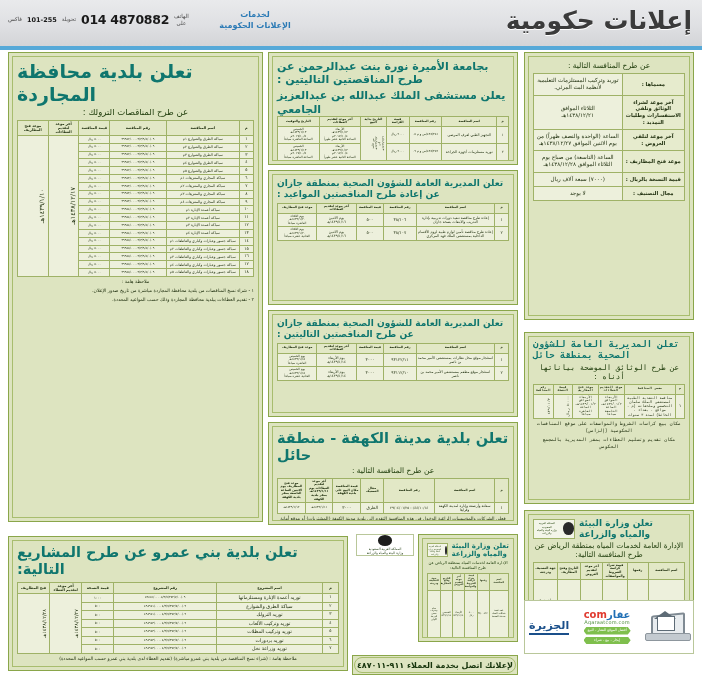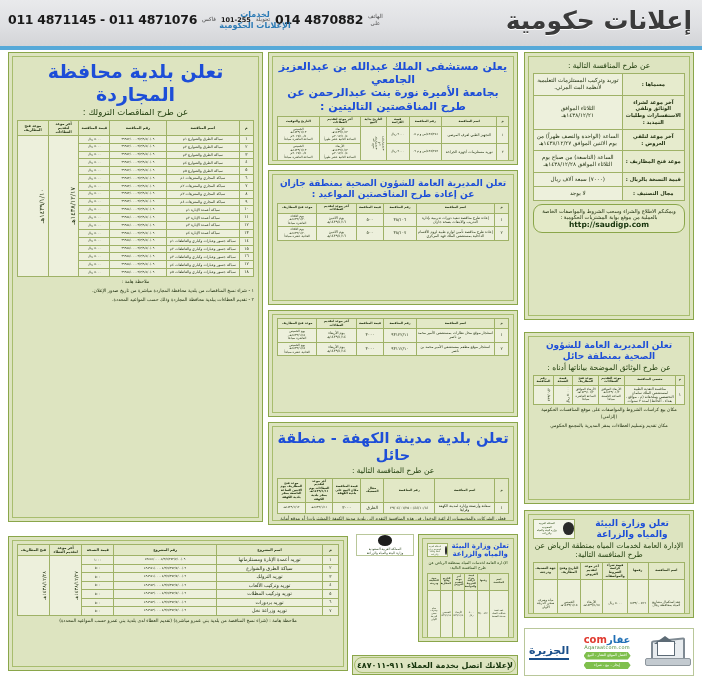--- a/index.html
+++ b/index.html
@@ -41,21 +41,21 @@
     padding:3px;
   }
   .box-inner{
     border:1px solid #a8bd6e;
     background:#dde4c0;
     height:100%;box-sizing:border-box;
     padding:3px 4px;
     overflow:hidden;
   }
   .ttl{
-    text-align:center;font-weight:bold;color:#1d4ed8;
+    text-align:left;font-weight:bold;color:#0f766e;
     direction:rtl;line-height:1.2;
   }
   .ttl-xl{font-size:19px;}
   .ttl-lg{font-size:14.5px;}
   .ttl-md{font-size:11px;}
   .ttl-sm{font-size:9px;}
   .sub{
     text-align:center;color:#23400f;direction:rtl;
     font-size:7.5px;margin-top:1px;margin-bottom:3px;
   }
@@ -184,21 +184,20 @@
   }
   .aqar-seal{width:14px;height:14px;border-radius:50%;background:#1d1d1d;margin-bottom:1px;}
   .aqar-t{font-size:3.2px;color:#1f3a10;direction:rtl;text-align:center;line-height:1.3;}
 </style>
 </head>
 <body>
 
 <div class="page-header">
   <div class="hdr-title">إعلانات حكومية</div>
   <div class="hdr-contact">
-    <span class="hdr-phone">011 4871145 - 011 4871076</span>
     <span class="hdr-lbl">فاكس</span>
     <span class="hdr-num">101-255</span>
     <span class="hdr-lbl">تحويلة</span>
     <span class="hdr-phone">014 4870882</span>
     <span class="hdr-lbl" style="white-space:pre-line">الهاتف
 على</span>
   </div>
   <div class="hdr-srv" style="white-space:pre-line">لخدمات
 الإعلانات الحكومية</div>
 </div>
@@ -340,22 +339,22 @@
         </tbody>
     </table>
     <div class="note note-r" style="text-align:center;">ملاحظة هامة :</div>
     <div class="note note-r">١ - شراء نسخ المناقصات من بلدية محافظة المجاردة مباشرة من تاريخ صدور الإعلان.</div>
     <div class="note note-r">٢ - تقديم العطاءات ببلدية محافظة المجاردة وذلك حسب المواعيد المحددة.</div>
   </div>
 </div>
 
 <div class="box" id="box-hospital" style="left:268px;top:52px;width:250px;height:113px;">
   <div class="box-inner">
+    <div class="ttl ttl-md" style="margin-bottom:3px">بجامعة الأميرة نورة بنت عبدالرحمن عن طرح المناقصتين التاليتين :</div>
     <div class="ttl ttl-md">يعلن مستشفى الملك عبدالله بن عبدالعزيز الجامعي</div>
-    <div class="ttl ttl-md" style="margin-bottom:3px">بجامعة الأميرة نورة بنت عبدالرحمن عن طرح المناقصتين التاليتين :</div>
     <table class="grid" id="tbl-hospital">
       <colgroup>
           <col style="width:5%">
           <col style="width:24%">
           <col style="width:14%">
           <col style="width:10%">
           <col style="width:11%">
           <col style="width:18%">
           <col style="width:18%">
         </colgroup>
@@ -454,20 +453,21 @@
 ١٤٣٩/١/٢٠هـ
 الحادية عشرة صباحاً</td>
           </tr>
         </tbody>
     </table>
   </div>
 </div>
 
 <div class="box" id="box-jazan-b" style="left:268px;top:310px;width:250px;height:107px;">
   <div class="box-inner">
+    <div class="ttl ttl-sm" style="margin-bottom:3px">تعلن المديرية العامة للشؤون الصحية بمنطقة جازان عن طرح المناقصتين التاليتين :</div>
     <table class="grid" id="tbl-jazan-b">
       <colgroup>
           <col style="width:6%">
           <col style="width:34%">
           <col style="width:14%">
           <col style="width:12%">
           <col style="width:17%">
           <col style="width:17%">
         </colgroup>
       <thead>
@@ -544,20 +544,21 @@
             <td class="fs3" style="white-space: pre-line;">١٤٣٩/١/١٢هـ</td>
           </tr>
         </tbody>
     </table>
     <div class="note">فعلى الشركات والمؤسسات الراغبة الدخول في هذه المنافسة التقدم الى بلدية مدينة الكهفة (المشتريات) أو موقع أمانة منطقة حائل للحصول على المواصفات والوثائق للاستفسار هاتف : ٠١٦٥٦٣٦٥٢٢ تحويلة (٢٠٠) .. والله الموفق..</div>
   </div>
 </div>
 
 <div class="box" id="box-bani-amr" style="left:8px;top:536px;width:340px;height:135px;">
   <div class="box-inner">
+    <div class="ttl ttl-lg" style="margin-bottom:3px">تعلن بلدية بني عمرو عن طرح المشاريع التالية:</div>
     <table class="grid" id="tbl-bani-amr">
       <colgroup>
           <col style="width:5%">
           <col style="width:33%">
           <col style="width:32%">
           <col style="width:10%">
           <col style="width:10%">
           <col style="width:10%">
         </colgroup>
       <thead>
@@ -646,28 +647,24 @@
           <tr>
             <td class="kv-k">قيمة النسخة بالريال :</td>
             <td class="kv-v" style="white-space: pre-line;">(٧٠٠٠) سبعة آلاف ريال</td>
           </tr>
           <tr>
             <td class="kv-k">مجال التصنيف :</td>
             <td class="kv-v" style="white-space: pre-line;">لا يوجد</td>
           </tr>
         </tbody>
       </table>
-    <div class="callout">
-      <span style="font-size:5.2px;font-weight:normal;display:block">ويمكنكم الاطلاع والشراء وسحب الشروط والمواصفات الخاصة بالعملية من موقع بوابة المشتريات الحكومية :</span>
-      <span class="url">http://saudigp.com</span>
-    </div>
-  </div>
-</div>
-
-<div class="box" id="box-hail" style="left:524px;top:332px;width:170px;height:172px;">
+  </div>
+</div>
+
+<div class="box" id="box-hail" style="left:524px;top:332px;width:170px;height:172px;font-family:Liberation Mono, monospace;">
   <div class="box-inner">
     <div class="ttl ttl-sm">تعلن المديرية العامة للشؤون الصحية بمنطقة حائل</div>
     <div class="sub">عن طرح الوثائق الموضحة بياناتها أدناه :</div>
     <table class="grid" id="tbl-hail">
       <colgroup>
           <col style="width:6%">
           <col style="width:34%">
           <col style="width:17%">
           <col style="width:17%">
           <col style="width:13%">
@@ -802,21 +799,21 @@
   <div class="aqar-t" style="white-space:pre-line">المملكة العربية السعودية
 وزارة البيئة والمياه والزراعة</div>
 </div>
 
 <div class="box" style="left:352px;top:655px;width:166px;height:20px;padding:1px;">
   <div class="box-inner" style="border-radius:8px;display:flex;align-items:center;justify-content:center;padding:0;">
     <span style="font-size:8px;font-weight:bold;color:#17350c;direction:rtl;">لإعلانك اتصل بخدمة العملاء ٩١١-٤٨٧٠١١</span>
   </div>
 </div>
 
-<div class="adbox" style="left:524px;top:628px;width:170px;height:48px;">
+<div class="adbox" style="left:524px;top:600px;width:170px;height:54px;">
   <div class="ad-laptop">
     <div class="screen"></div>
       <div class="roof"></div>
       <div class="house"></div>
       <div class="base"></div>
   </div>
   <div class="ad-mid">
     <div class="ad-brand">
       <span>عقار</span><span class="o">com</span>
     </div>

